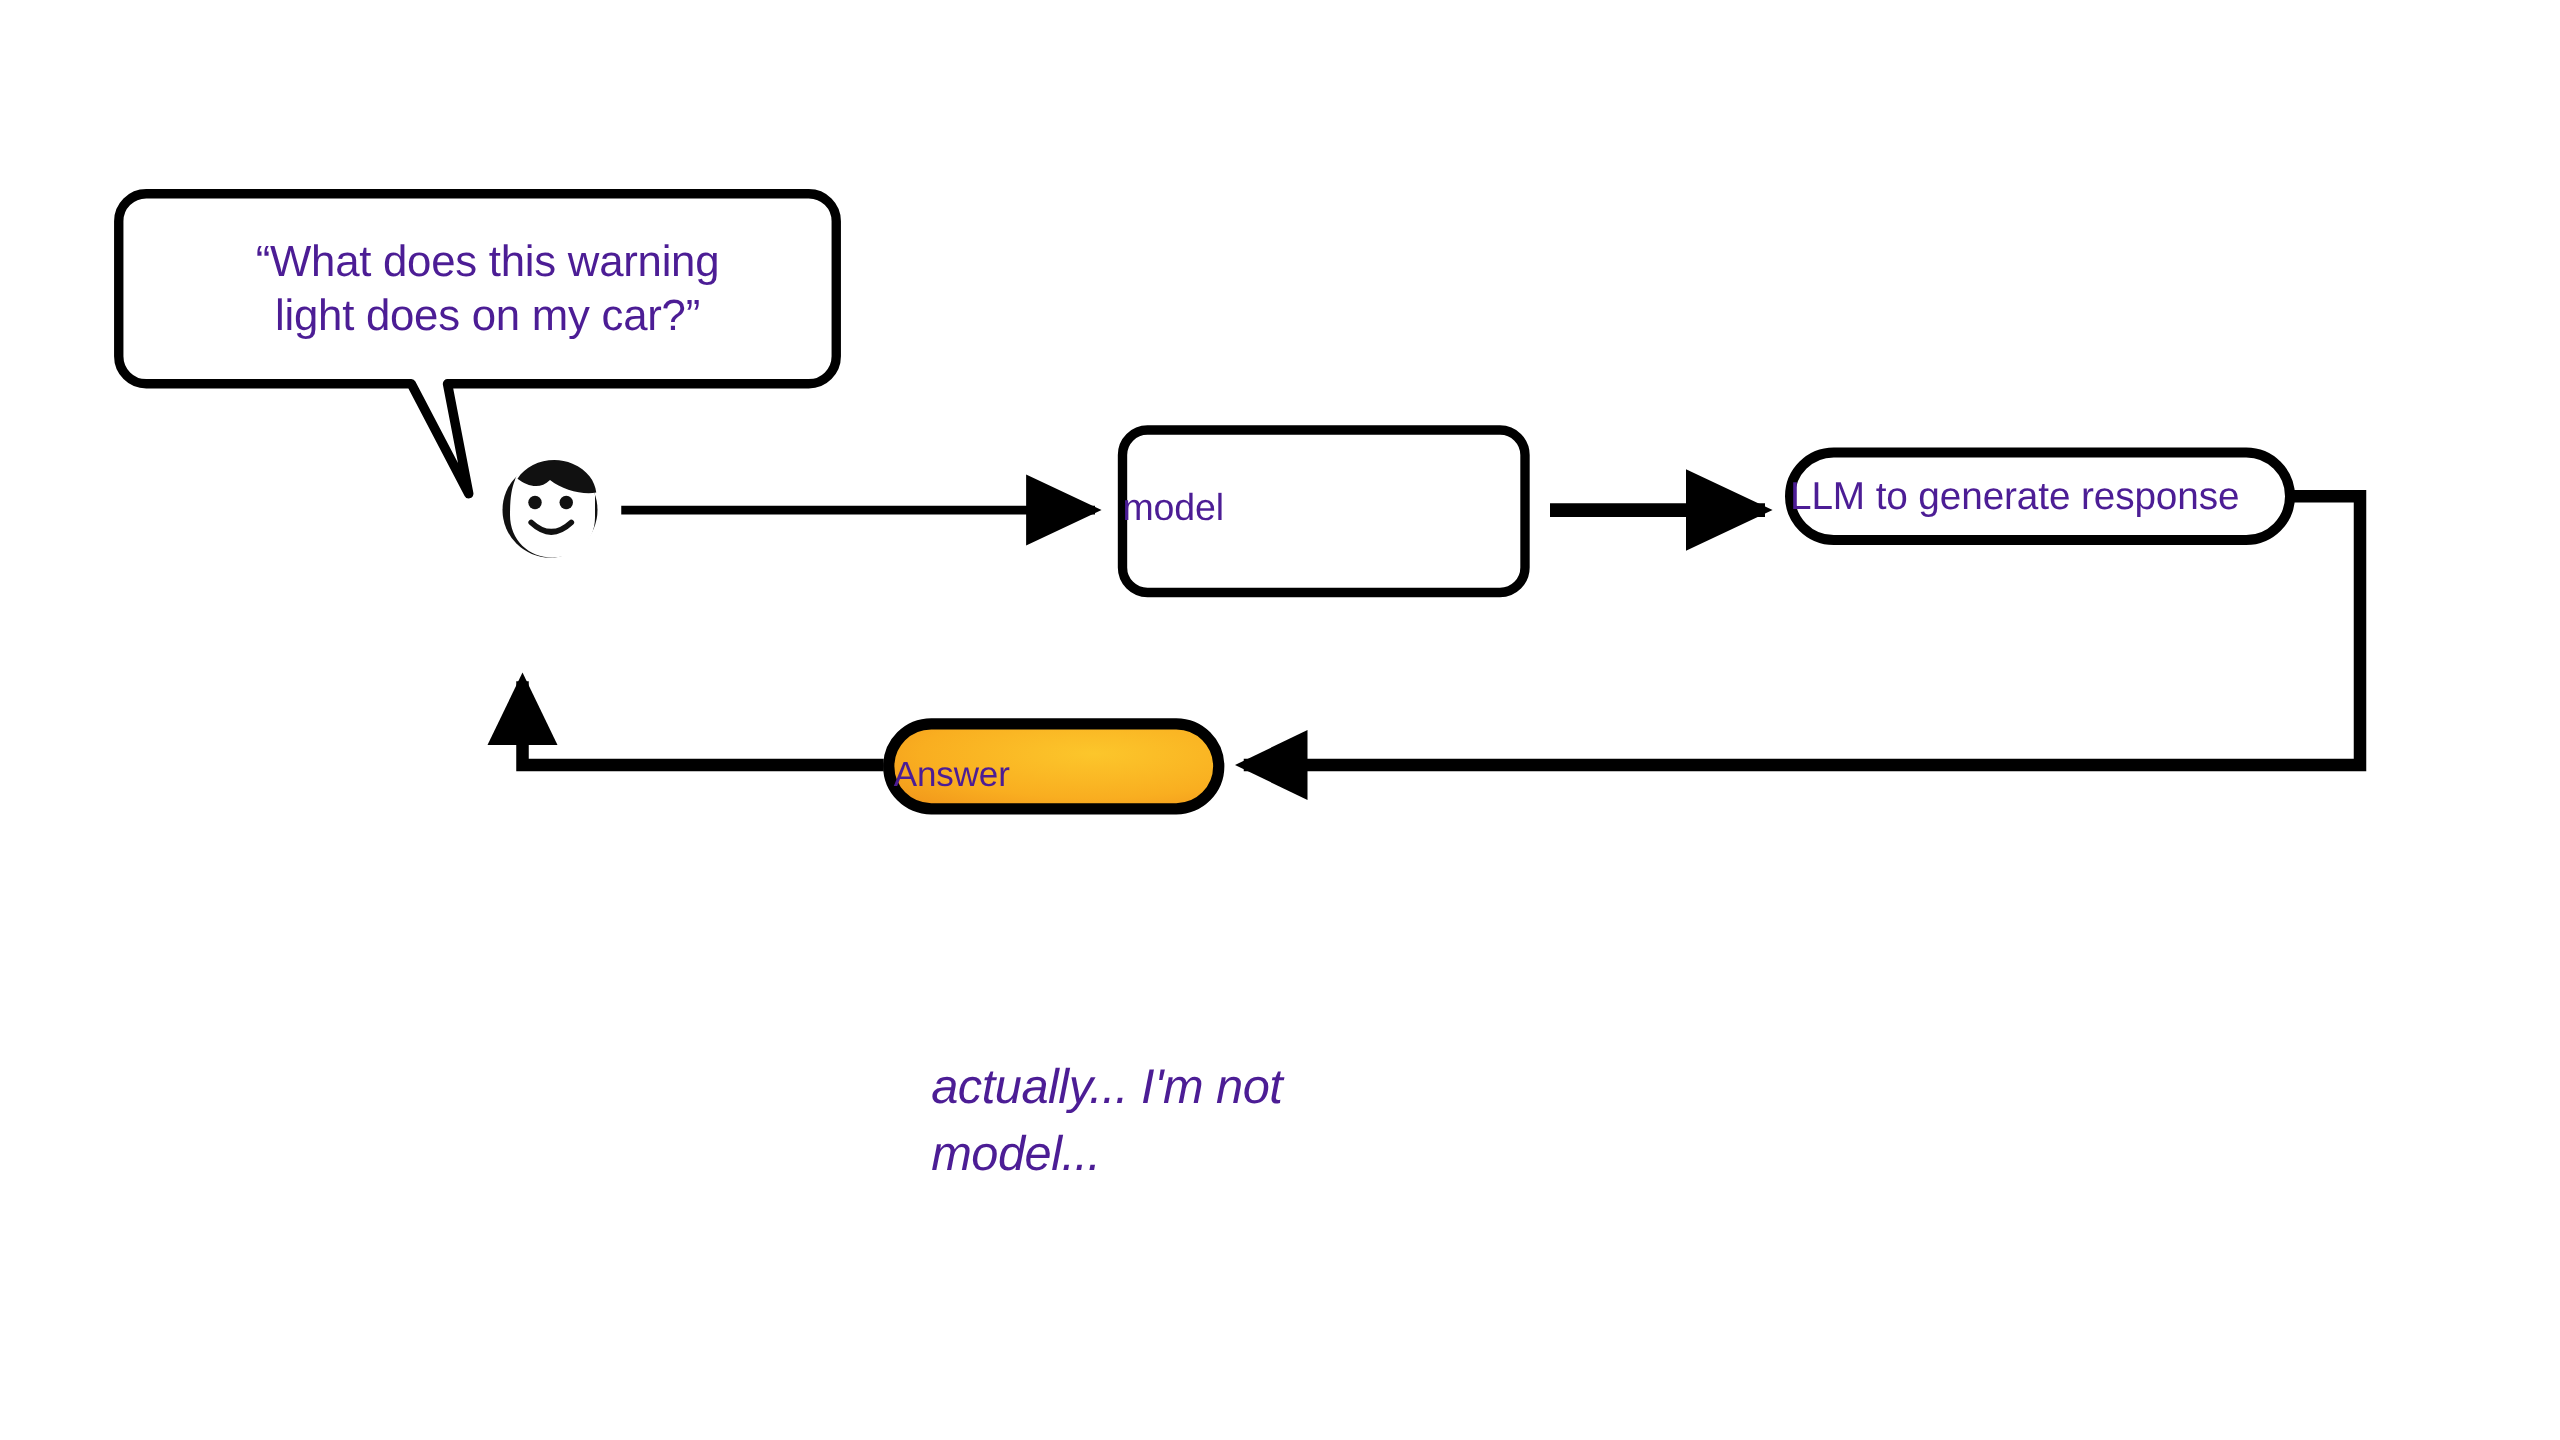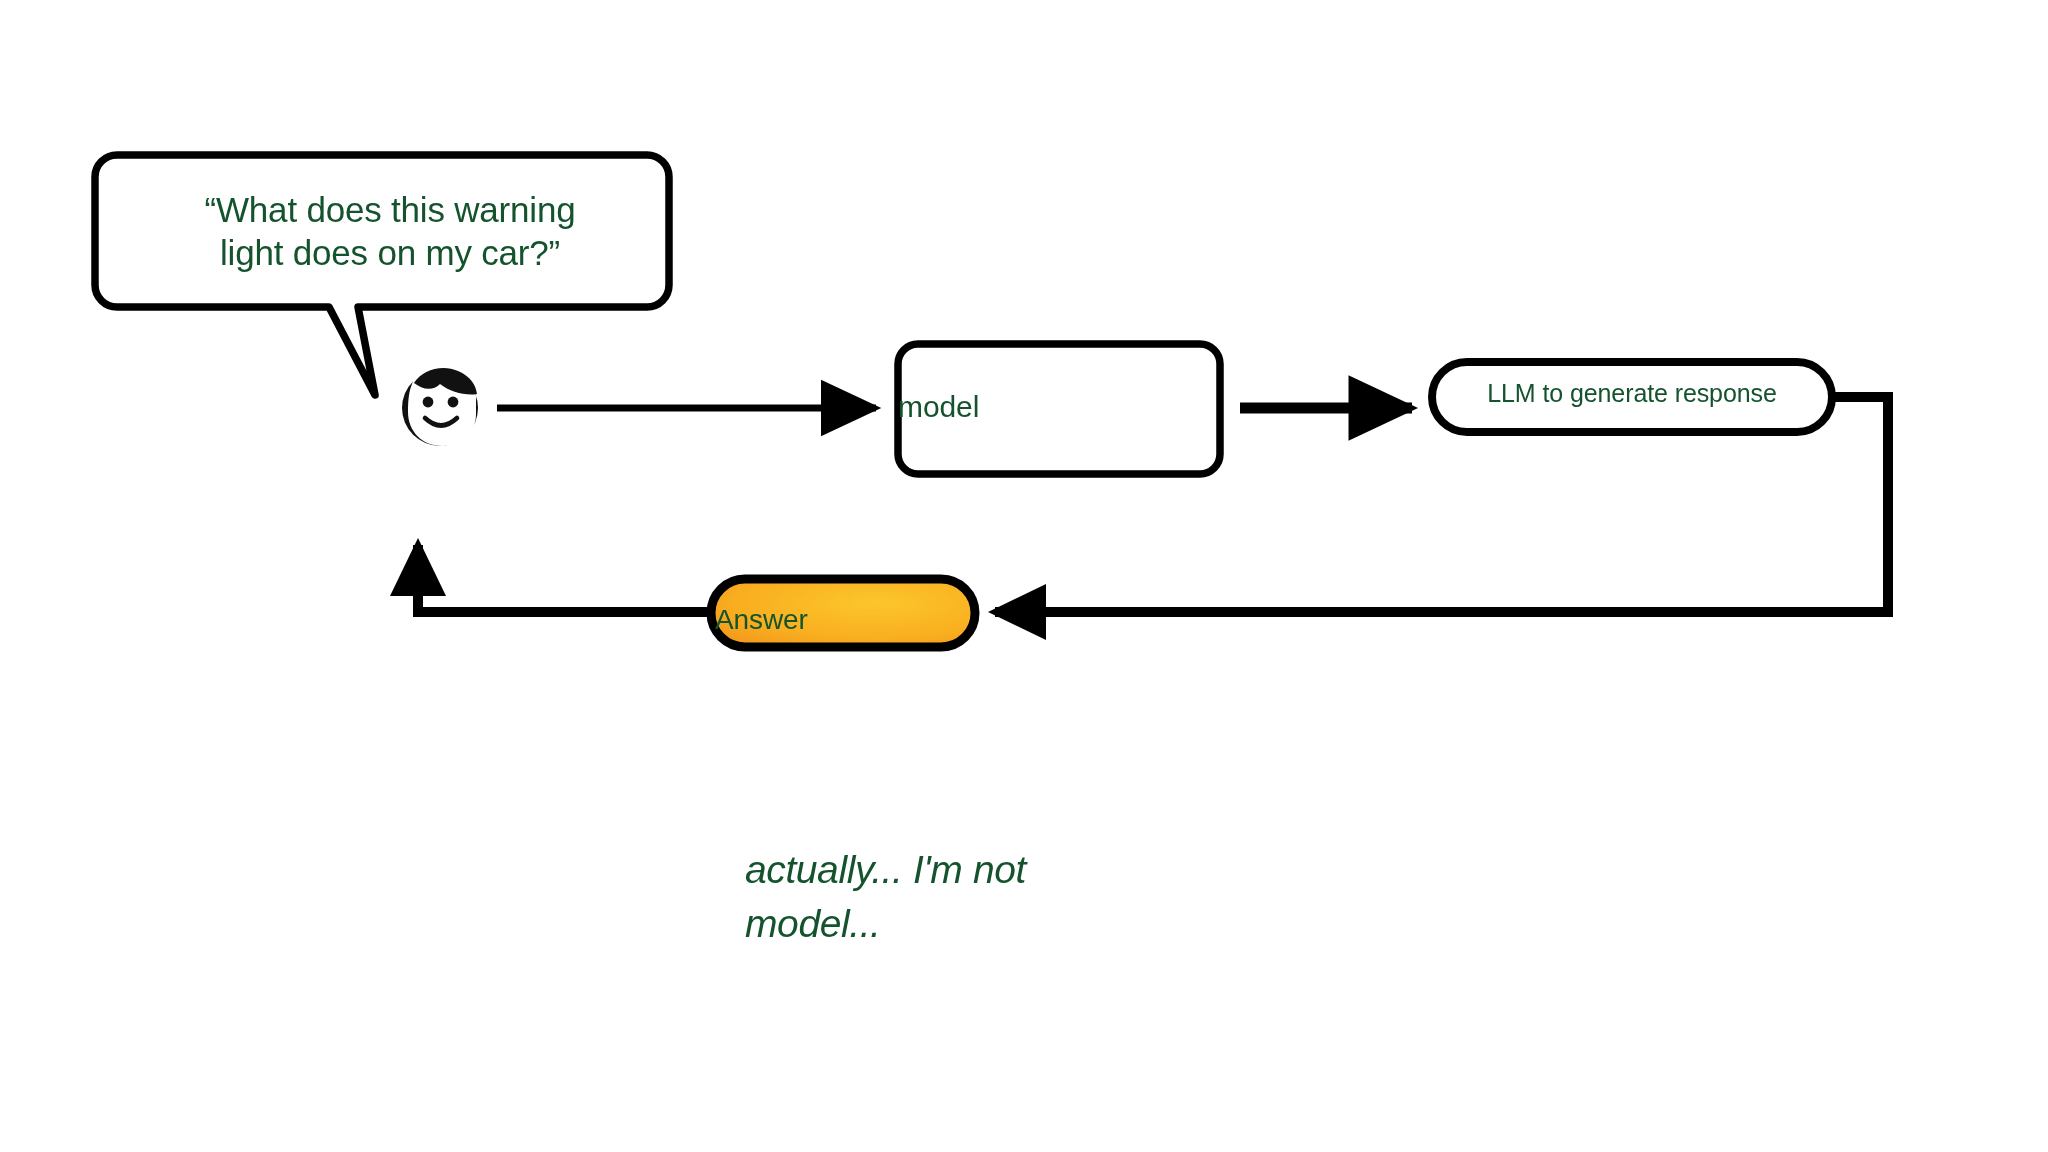--- a/index.html
+++ b/index.html
@@ -24,21 +24,21 @@
   .svg-layer {
     position: absolute;
     top: 0;
     left: 0;
     width: 2048px;
     height: 1152px;
   }
   .txt {
     position: absolute;
     white-space: pre;
-    color: #14532d;
+    color: #4c1d95;
   }
   .bubble-text {
     left: 190px;
     top: 188px;
     width: 400px;
     text-align: center;
     font-size: 35px;
     line-height: 43px;
     letter-spacing: -0.2px;
   }
@@ -47,22 +47,22 @@
     top: 390px;
     width: 322px;
     text-align: left;
     font-size: 30px;
     letter-spacing: -0.1px;
   }
   .llm-label {
     left: 1432px;
     top: 379px;
     width: 400px;
-    text-align: center;
-    font-size: 25px;
+    text-align: left;
+    font-size: 31px;
     letter-spacing: -0.1px;
   }
   .answer-label {
     left: 715px;
     top: 604px;
     width: 256px;
     text-align: left;
     font-size: 28px;
     letter-spacing: -0.1px;
   }

